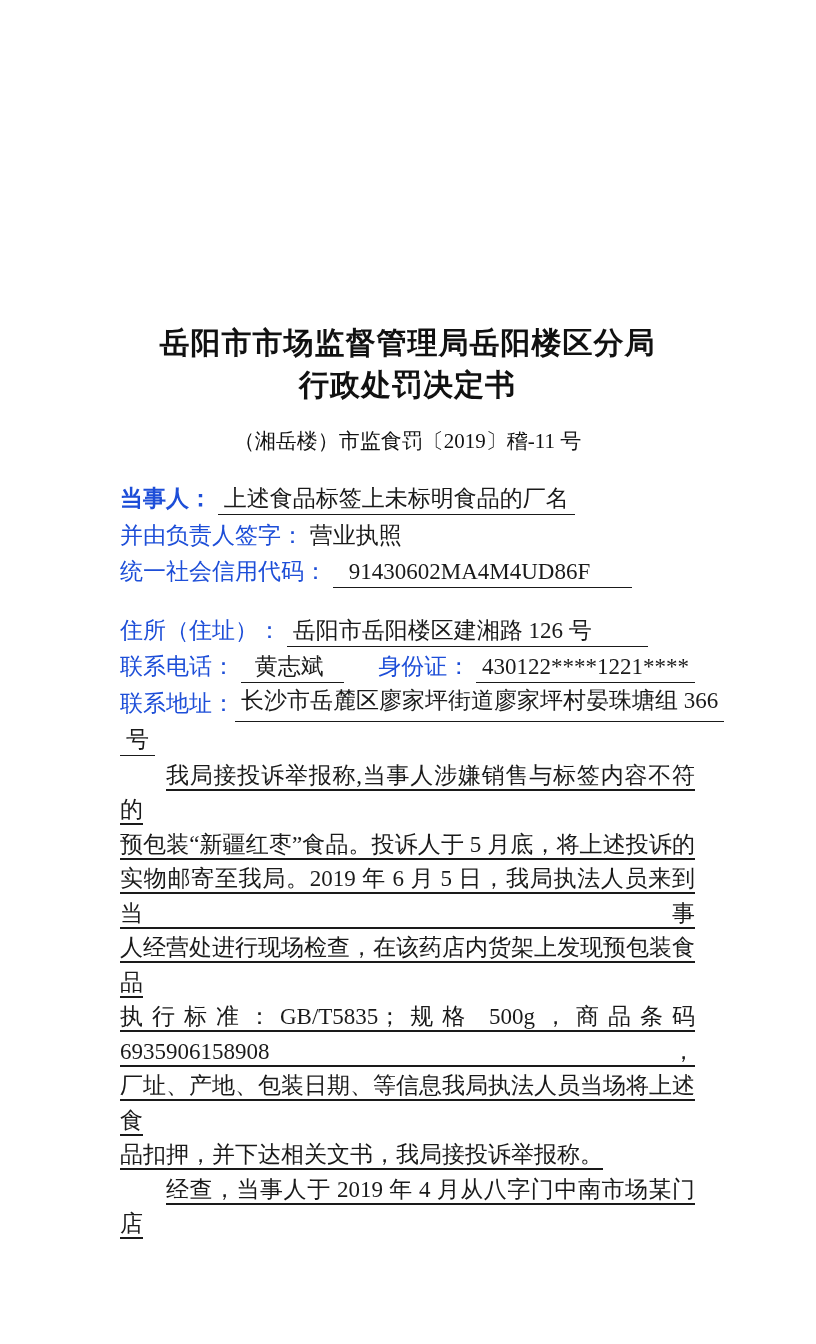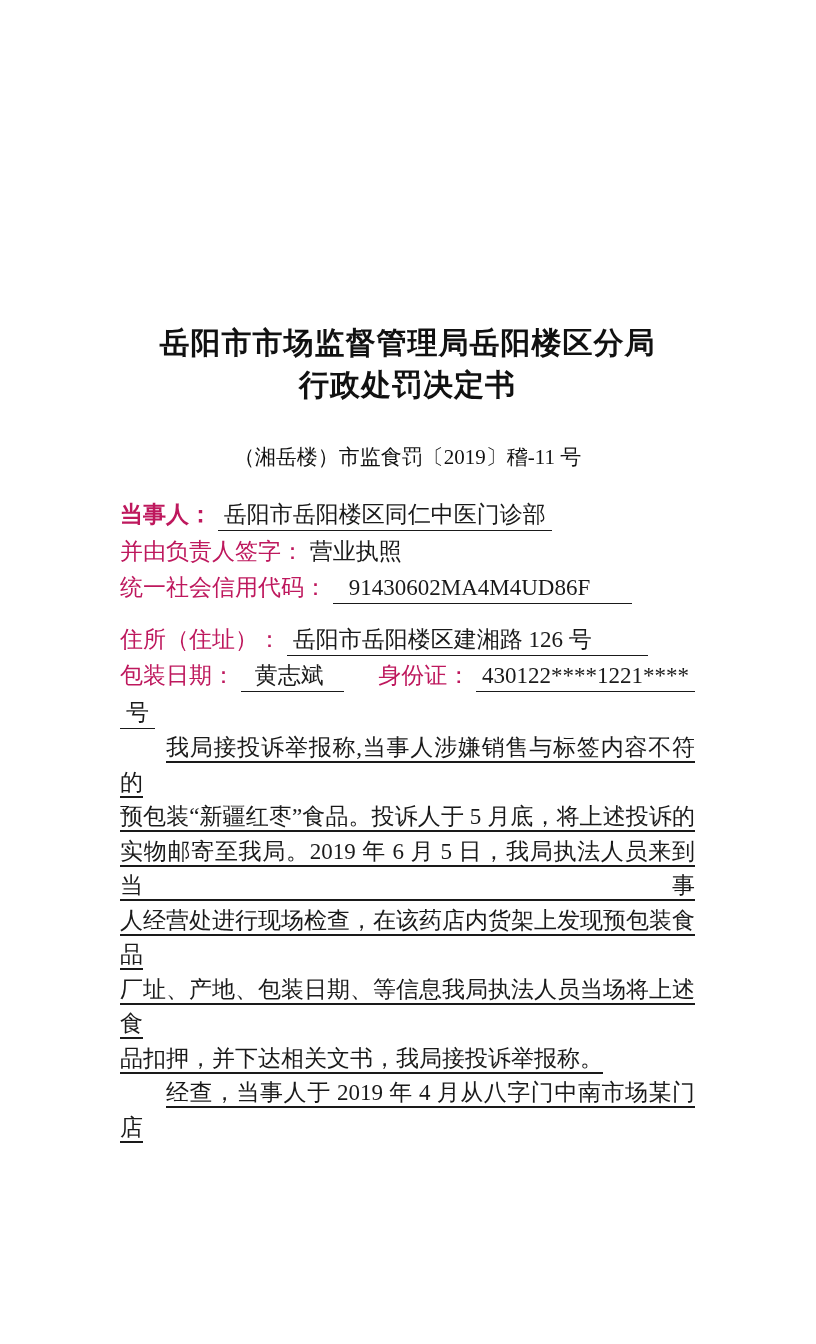--- a/index.html
+++ b/index.html
@@ -30,37 +30,37 @@
     font-weight: 700;
     font-size: 30px;
     line-height: 42px;
     letter-spacing: 1px;
     color: #111111;
   }
   .doc-number {
     text-align: center;
     font-size: 21px;
     line-height: 26px;
-    margin-top: 38px;
+    margin-top: 22px;
     color: #111111;
   }
   .fields {
     margin-top: 27px;
     font-size: 23px;
   }
   .field-row {
     line-height: 36.5px;
     white-space: nowrap;
   }
-  .field-row.gap-above { margin-top: 15px; }
+  .field-row.gap-above { margin-top: 22px; }
   .field-row.split {
     display: flex;
     justify-content: space-between;
   }
-  .label { color: #be185d; }
+  .label { color: #1d4ed8; }
   .label.bold { font-weight: 700; }
   .uval {
     display: inline-block;
     border-bottom: 1.5px solid #1a1a1a;
     line-height: 30px;
     padding: 0 6px;
   }
   .uval.code  { padding-left: 16px; padding-right: 42px; }
   .uval.addr  { padding-right: 56px; }
   .uval.name  { padding-left: 14px; padding-right: 20px; }
@@ -90,63 +90,68 @@
 
     <div class="title">岳阳市市场监督管理局岳阳楼区分局</div>
     <div class="title">行政处罚决定书</div>
 
     <div class="doc-number">（湘岳楼）市监食罚〔2019〕稽-11 号</div>
 
     <div class="fields">
 
       <div class="field-row">
         <span class="label bold">当事人：</span>
-        <span class="uval">岳阳市岳阳楼区同仁中医门诊部</span>
+        <span class="uval">上述食品标签上未标明食品的厂名</span>
       </div>
 
       <div class="field-row">
         <span class="label">并由负责人签字：</span>
         <span>营业执照</span>
       </div>
 
       <div class="field-row">
         <span class="label">统一社会信用代码：</span>
         <span class="uval code">91430602MA4M4UD86F</span>
       </div>
 
       <div class="field-row gap-above">
         <span class="label">住所（住址）：</span>
         <span class="uval addr">岳阳市岳阳楼区建湘路 126 号</span>
       </div>
 
       <div class="field-row split">
         <span>
-          <span class="label">包装日期：</span>
+          <span class="label">联系电话：</span>
           <span class="uval name">黄志斌</span>
         </span>
         <span>
           <span class="label">身份证：</span>
           <span class="uval">430122****1221****</span>
         </span>
       </div>
 
 
+      <div class="field-row row-flex">
+        <span class="label">联系地址：</span>
+        <span class="uval fill">长沙市岳麓区廖家坪街道廖家坪村晏珠塘组 366</span>
+      </div>
 
       <div class="field-row">
         <span class="uval">号</span>
       </div>
 
     </div>
 
     <div class="paragraphs">
       <div class="para">
           <div class="pline indent"><span class="u">我局接投诉举报称,当事人涉嫌销售与标签内容不符的</span></div>
           <div class="pline"><span class="u">预包装“新疆红枣”食品。投诉人于 5 月底，将上述投诉的</span></div>
           <div class="pline"><span class="u">实物邮寄至我局。2019 年 6 月 5 日，我局执法人员来到当事</span></div>
           <div class="pline"><span class="u">人经营处进行现场检查，在该药店内货架上发现预包装食品</span></div>
+          <div class="pline"><span class="u">执行标准：GB/T5835；规格 500g，商品条码 6935906158908，</span></div>
           <div class="pline"><span class="u">厂址、产地、包装日期、等信息我局执法人员当场将上述食</span></div>
           <div class="pline plast"><span class="u">品扣押，并下达相关文书，我局接投诉举报称。</span></div>
         </div>
       <div class="para">
           <div class="pline indent"><span class="u">经查，当事人于 2019 年 4 月从八字门中南市场某门店</span></div>
         </div>
     </div>
 
   </div>
 </div>

